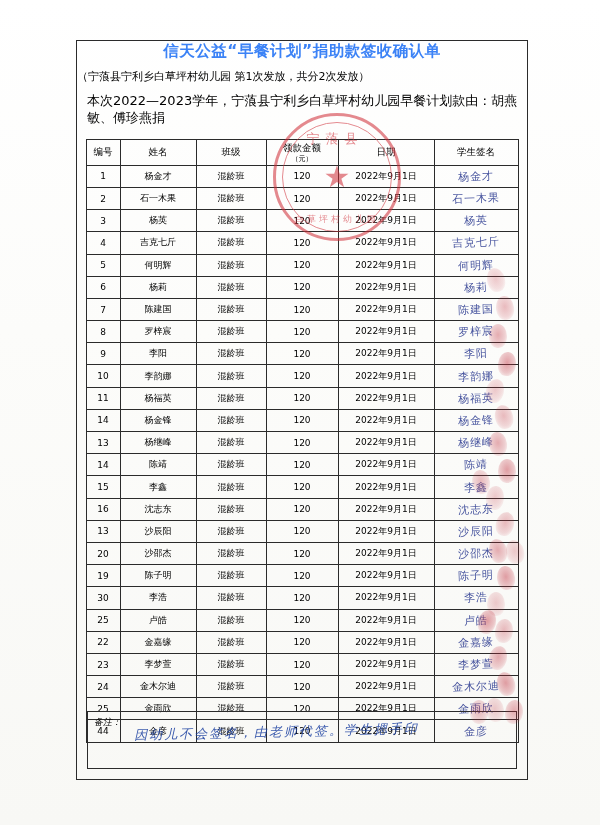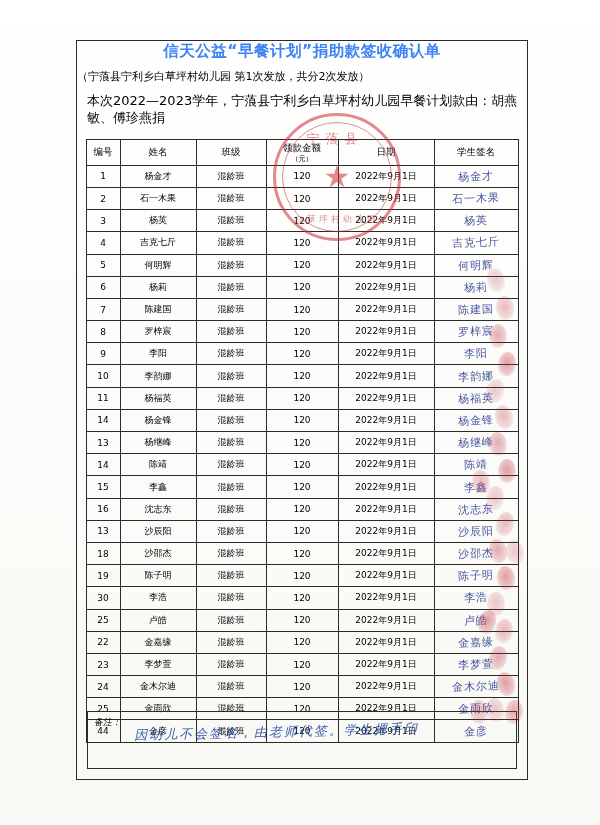--- a/index.html
+++ b/index.html
@@ -354,21 +354,21 @@
           </tr>
           <tr>
             <td>13</td>
             <td>沙辰阳</td>
             <td>混龄班</td>
             <td>120</td>
             <td>2022年9月1日</td>
             <td><span class="sig">沙辰阳</span></td>
           </tr>
           <tr>
-            <td>18</td>
+            <td>20</td>
             <td>沙邵杰</td>
             <td>混龄班</td>
             <td>120</td>
             <td>2022年9月1日</td>
             <td><span class="sig">沙邵杰</span></td>
           </tr>
           <tr>
             <td>19</td>
             <td>陈子明</td>
             <td>混龄班</td>

